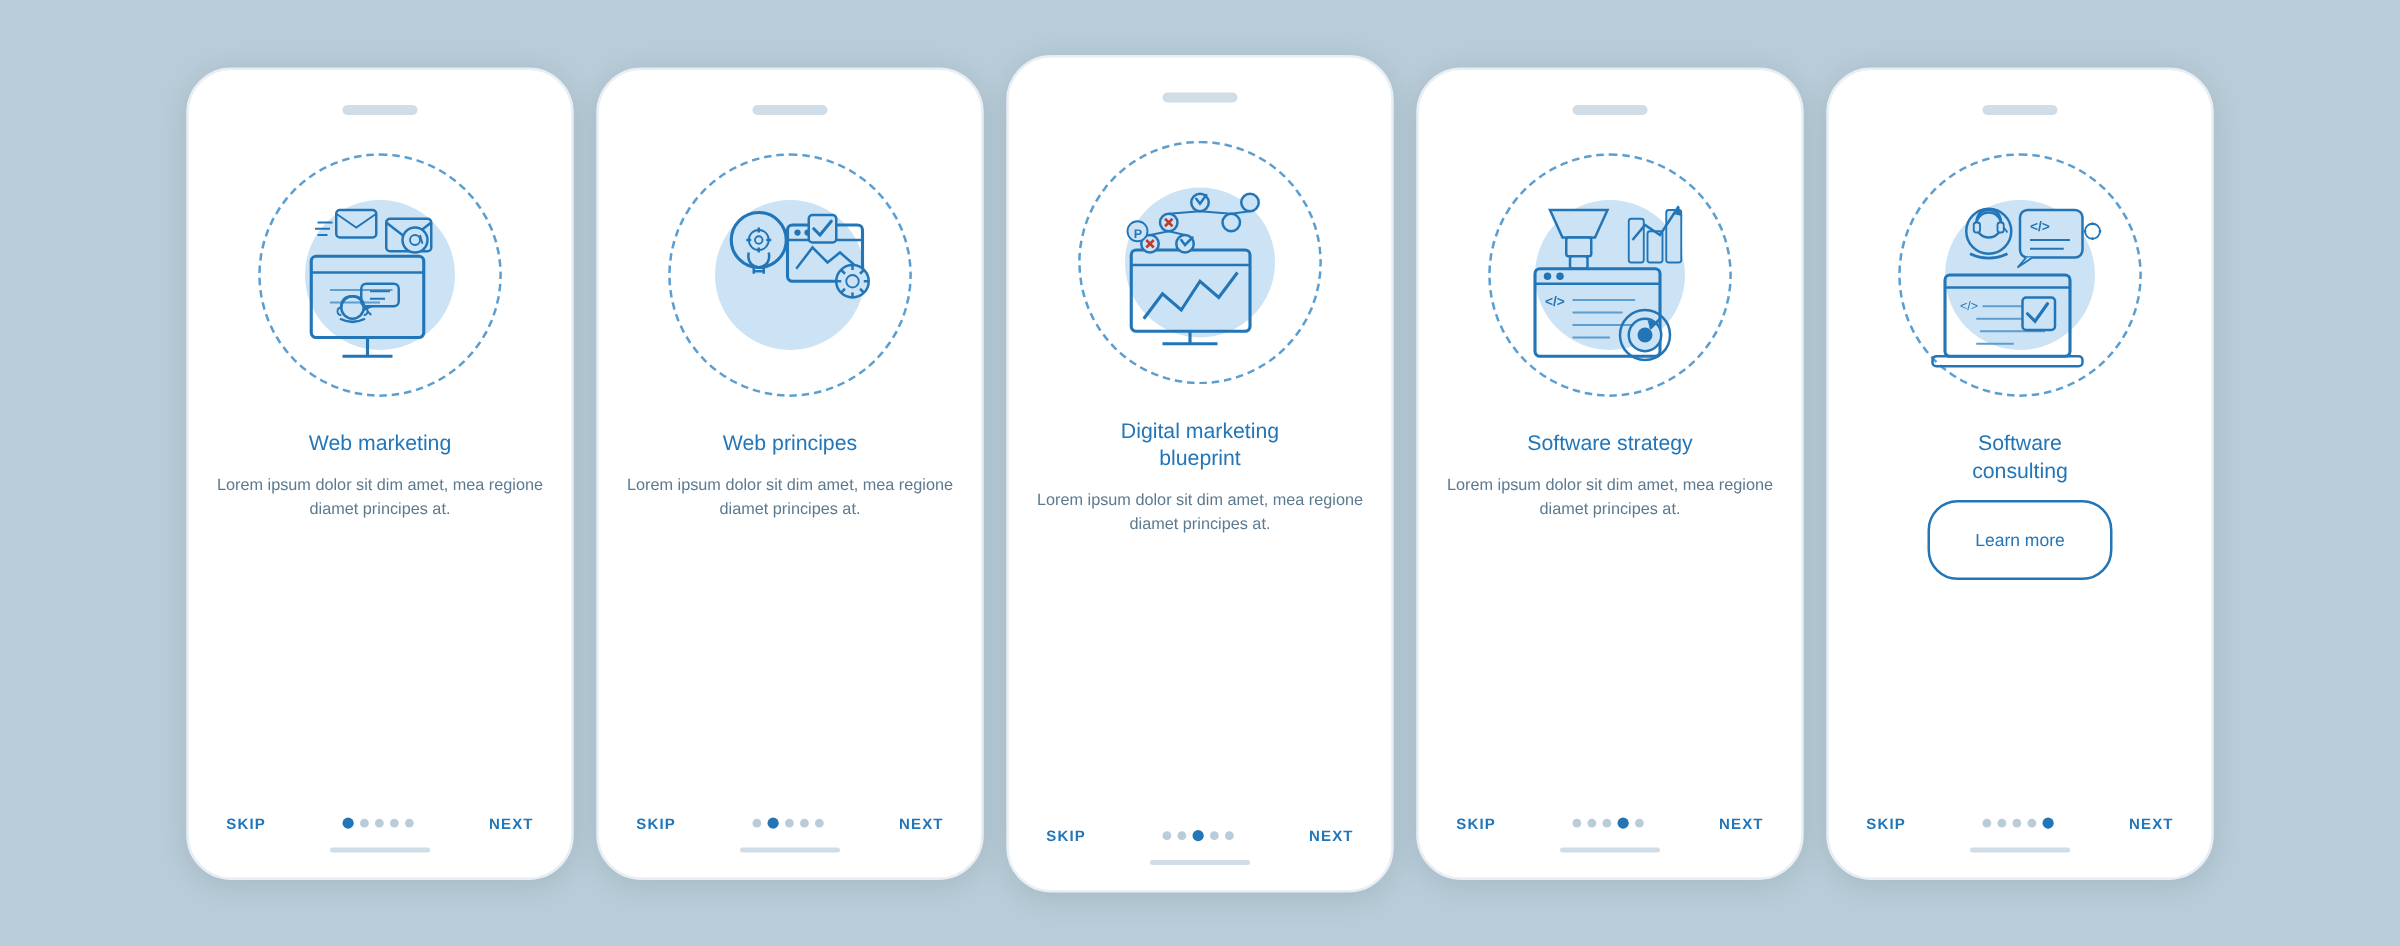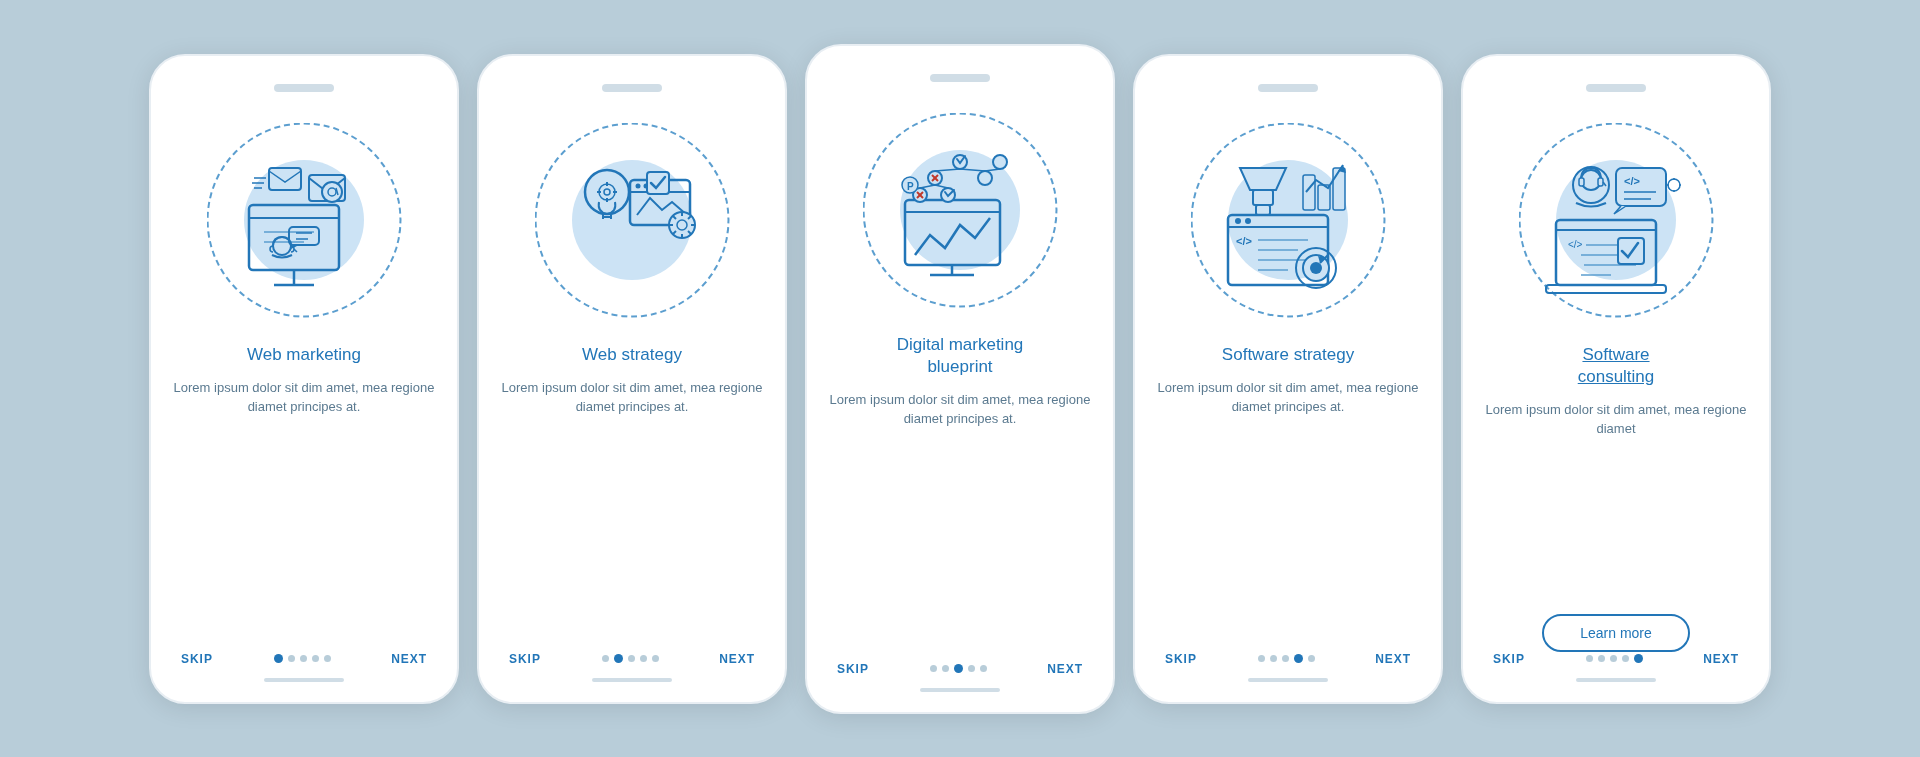--- a/index.html
+++ b/index.html
@@ -99,21 +99,21 @@
       line-height: 1.5;
       margin-bottom: 14px;
       flex: 1;
     }
     
     .learn-more-btn {
       border: 2px solid #2276b8;
       color: #2276b8;
       background: transparent;
       border-radius: 24px;
-      padding: 9px 36px;
+      padding: 22px 36px;
       font-size: 14px;
       font-weight: 500;
       cursor: pointer;
     }
     
     .card-nav {
       display: flex;
       align-items: center;
       justify-content: space-between;
       width: 100%;
@@ -251,21 +251,21 @@
         <line x1="140" y1="82" x2="140" y2="86" stroke="#2276b8" stroke-width="2"></line>
         <line x1="140" y1="104" x2="140" y2="108" stroke="#2276b8" stroke-width="2"></line>
         <line x1="127" y1="95" x2="131" y2="95" stroke="#2276b8" stroke-width="2"></line>
         <line x1="149" y1="95" x2="153" y2="95" stroke="#2276b8" stroke-width="2"></line>
         <line x1="131" y1="86" x2="134" y2="89" stroke="#2276b8" stroke-width="2"></line>
         <line x1="146" y1="101" x2="149" y2="104" stroke="#2276b8" stroke-width="2"></line>
         <line x1="149" y1="86" x2="146" y2="89" stroke="#2276b8" stroke-width="2"></line>
         <line x1="134" y1="101" x2="131" y2="104" stroke="#2276b8" stroke-width="2"></line>
       </svg>
     </div>
-    <div class="card-title">Web strategy</div>
+    <div class="card-title">Web principes</div>
     <div class="card-desc">Lorem ipsum dolor sit dim amet, mea regione diamet principes at.</div>
     <div class="card-nav">
       <span class="nav-skip">SKIP</span>
       <div class="nav-dots">
         <div class="dot"></div>
         <div class="dot active"></div>
         <div class="dot"></div>
         <div class="dot"></div>
         <div class="dot"></div>
       </div>
@@ -423,23 +423,22 @@
         <line x1="98" y1="62" x2="130" y2="62" stroke="#2276b8" stroke-width="1.5"></line>
         <line x1="98" y1="69" x2="125" y2="69" stroke="#2276b8" stroke-width="1.5"></line>
 
         <circle cx="148" cy="55" r="6" fill="none" stroke="#2276b8" stroke-width="1.5"></circle>
         <line x1="148" y1="48" x2="148" y2="50" stroke="#2276b8" stroke-width="1.5"></line>
         <line x1="148" y1="60" x2="148" y2="62" stroke="#2276b8" stroke-width="1.5"></line>
         <line x1="141" y1="55" x2="143" y2="55" stroke="#2276b8" stroke-width="1.5"></line>
         <line x1="153" y1="55" x2="155" y2="55" stroke="#2276b8" stroke-width="1.5"></line>
       </svg>
     </div>
-    <div class="card-title" style="white-space:pre-line;text-decoration:underline;">Software
+    <div class="card-title" style="white-space:pre-line;">Software
 consulting</div>
-    <div class="card-desc">Lorem ipsum dolor sit dim amet, mea regione diamet</div>
     <button class="learn-more-btn">Learn more</button>
     <div class="card-nav">
       <span class="nav-skip">SKIP</span>
       <div class="nav-dots">
         <div class="dot"></div>
         <div class="dot"></div>
         <div class="dot"></div>
         <div class="dot"></div>
         <div class="dot active"></div>
       </div>

